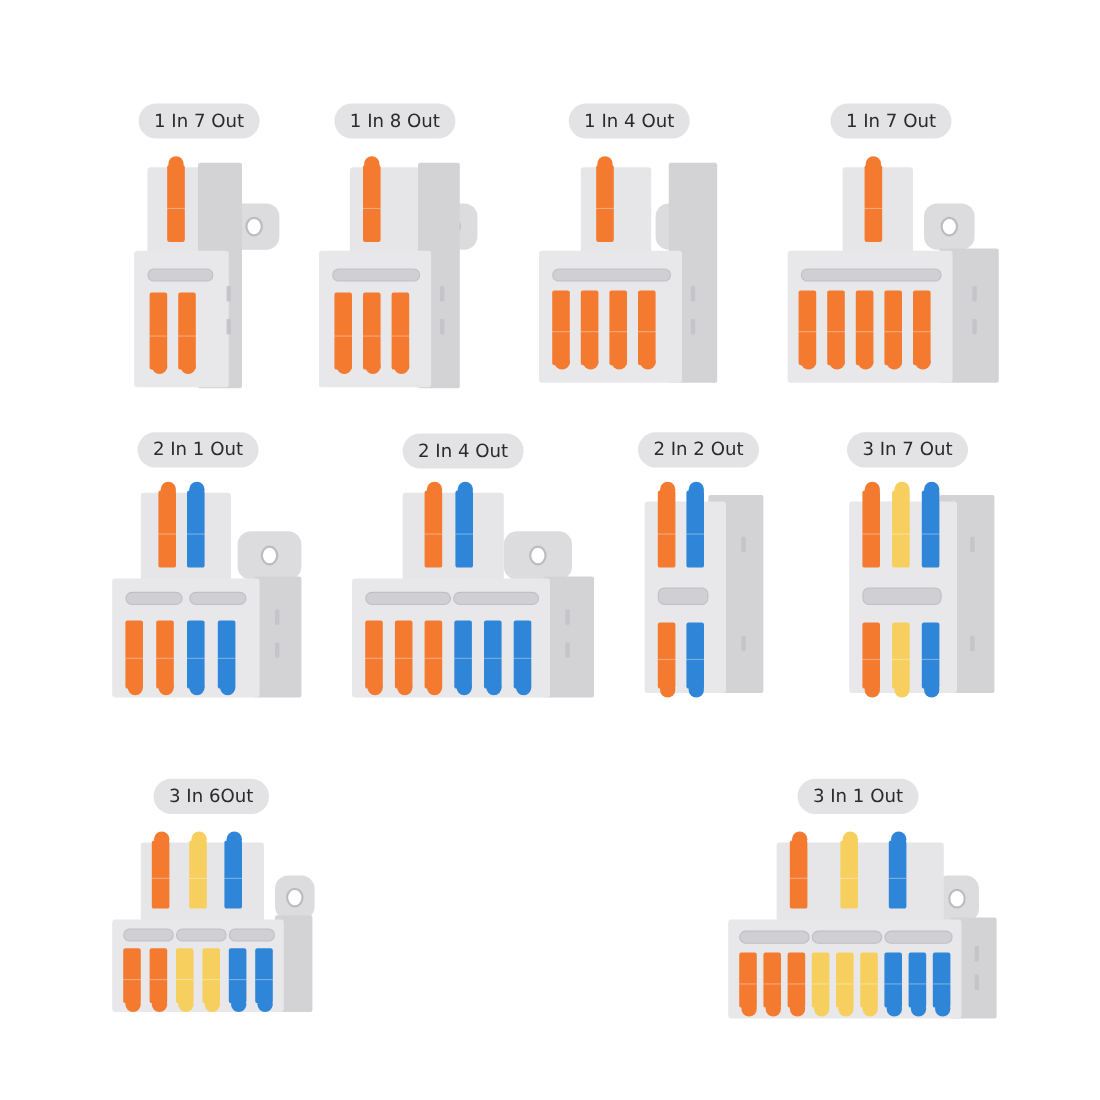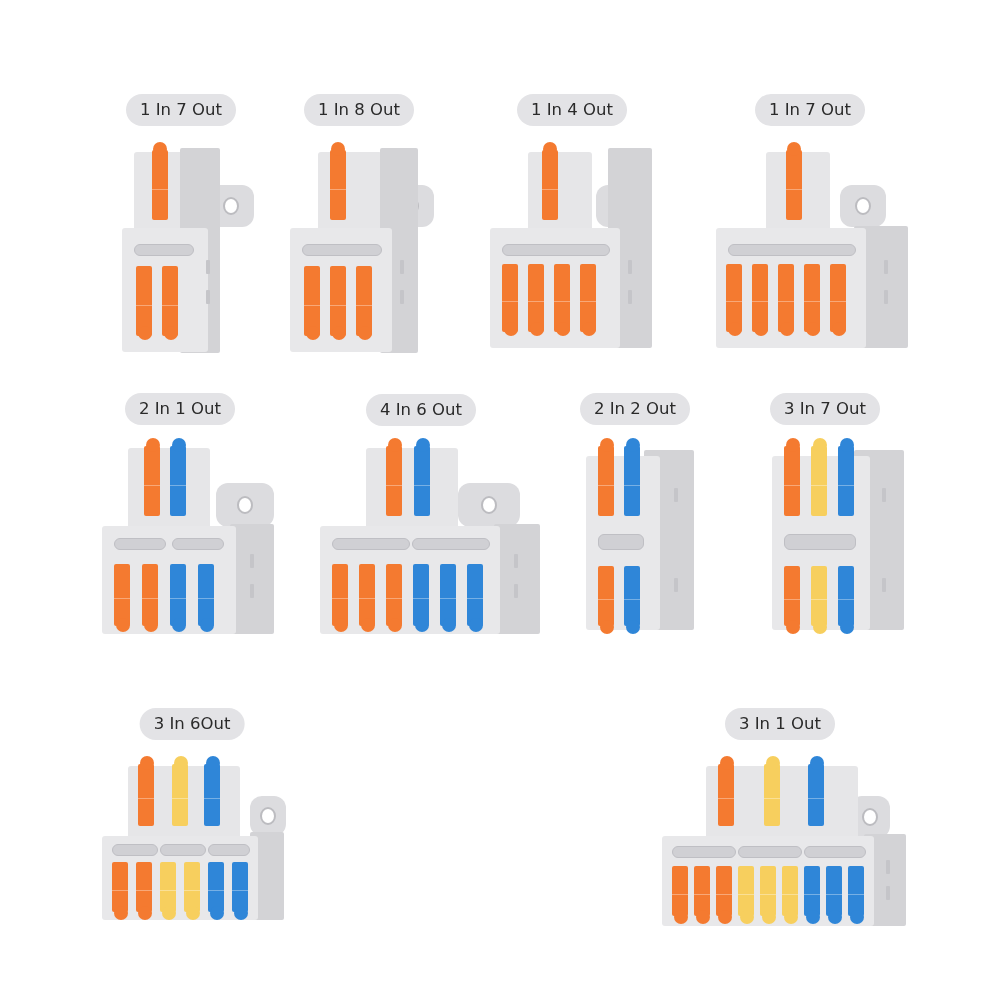--- a/index.html
+++ b/index.html
@@ -144,21 +144,21 @@
     <div class="lever" style="left:42px; top:126px; height:62px; background:#f47a30;"></div>
       <div class="knob" style="left:44px; top:180px; background:#f47a30;"></div>
     <div class="lever" style="left:70px; top:126px; height:62px; background:#2f86d8;"></div>
       <div class="knob" style="left:72px; top:180px; background:#2f86d8;"></div>
     <div class="lever" style="left:98px; top:126px; height:62px; background:#2f86d8;"></div>
       <div class="knob" style="left:100px; top:180px; background:#2f86d8;"></div>
   </div>
 </div>
 
 <div class="item">
-  <div class="pill" style="left:421px; top:394px;">4 In 6 Out</div>
+  <div class="pill" style="left:421px; top:394px;">2 In 4 Out</div>
   <div class="conn" style="left:318px; top:438px; width:226px; height:205px;">
     <div class="ear" style="left:140px; top:45px; width:62px; height:44px;">
         <div class="hole"></div>
       </div>
     <div class="body-top" style="left:48px; top:10px; width:92px; height:86px;"></div>
     <div class="side" style="left:176px; top:86px; width:46px; height:110px;"></div>
     <div class="body-main" style="left:2px; top:88px; width:180px; height:108px;"></div>
     <div class="slot" style="left:14px; top:100px; width:76px;"></div>
       <div class="slot" style="left:94px; top:100px; width:76px;"></div>
     <div class="sidemark" style="left:196px; top:116px;"></div>

